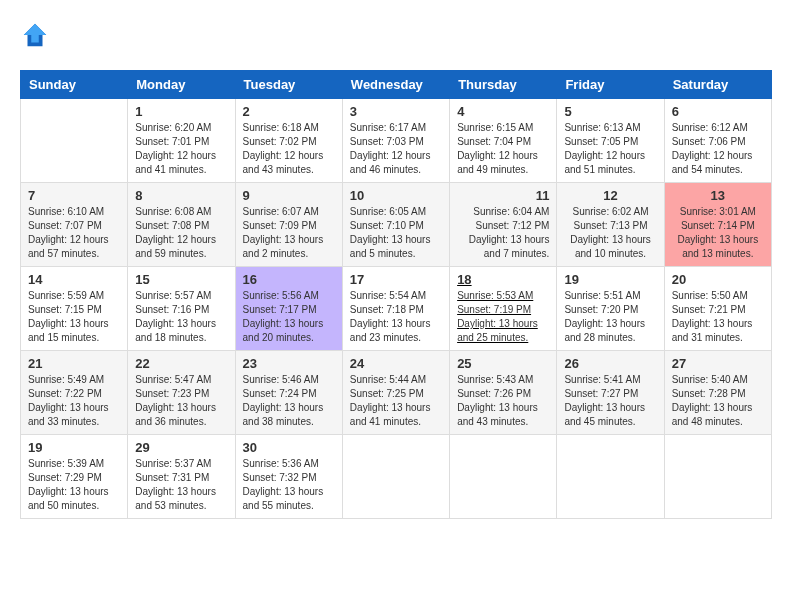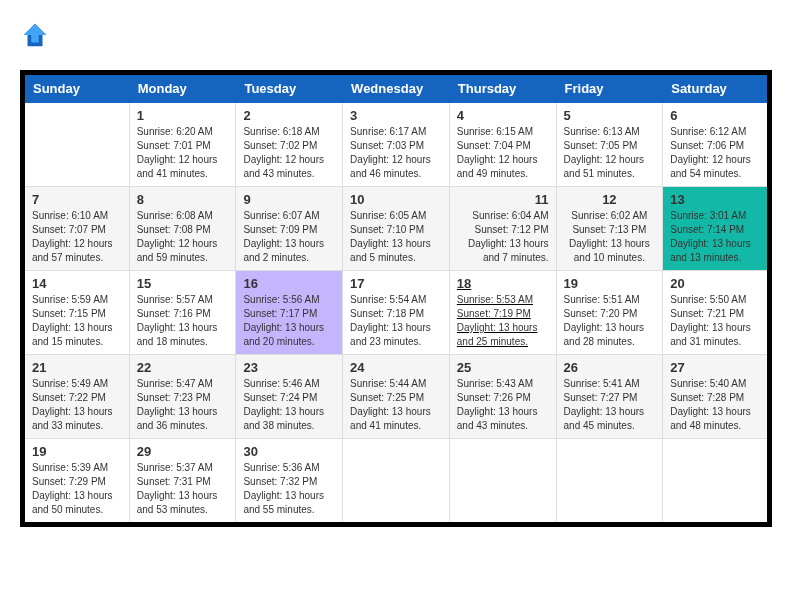--- a/index.html
+++ b/index.html
@@ -48,21 +48,21 @@
       font-weight: bold;
       color: #1a1a2e;
     }
     .location-title {
       font-size: 16px;
       color: #333;
     }
     .calendar {
       width: 100%;
       border-collapse: collapse;
-      border: 5px solid #000000;
+      border: 1px solid #000000;
       margin-top: 20px;
     }
     .calendar th {
       background-color: #1565c0;
       color: #fff;
       text-align: left;
       padding: 6px 8px;
       font-size: 13px;
       border: 1px solid #1565c0;
     }
@@ -212,21 +212,21 @@
 Daylight: 13 hours
 and 7 minutes.</div>
         </td>
         <td style="background: rgb(245, 245, 245); text-align: center;">
           <div class="day-num">12</div>
           <div class="day-info" style="white-space: pre-line;">Sunrise: 6:02 AM
 Sunset: 7:13 PM
 Daylight: 13 hours
 and 10 minutes.</div>
         </td>
-        <td style="background: #14b8a6;">
+        <td style="background: #fca5a5; text-align: center;">
           <div class="day-num">13</div>
           <div class="day-info" style="white-space: pre-line;">Sunrise: 3:01 AM
 Sunset: 7:14 PM
 Daylight: 13 hours
 and 13 minutes.</div>
         </td>
       </tr>
       <tr>
         <td style="background: rgb(255, 255, 255);">
           <div class="day-num">14</div>

